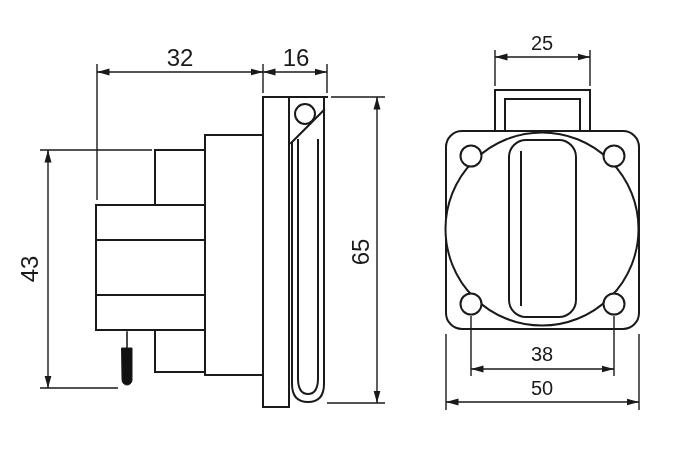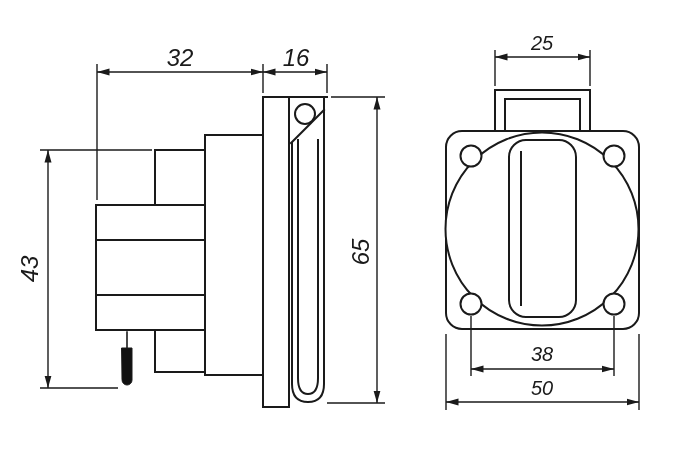--- a/index.html
+++ b/index.html
@@ -1,16 +1,16 @@
 <!DOCTYPE html>
 <html><head>
 <meta charset="utf-8">
 <style>
   html,body{margin:0;padding:0;background:#ffffff;}
-  .stage{width:672px;height:466px;background:#ffffff;position:relative;overflow:hidden;font-style:italic;}
+  .stage{width:672px;height:466px;background:#ffffff;position:relative;overflow:hidden;}
   svg{display:block;}
   text{font-family:"Liberation Sans","DejaVu Sans",sans-serif;}
   .dim-label-lg{font-size:24px;}
   .dim-label-sm{font-size:20px;}
 </style>
 </head>
 <body>
 
 <div class="stage">
 <svg width="700" height="466" viewBox="0 0 700 466">

